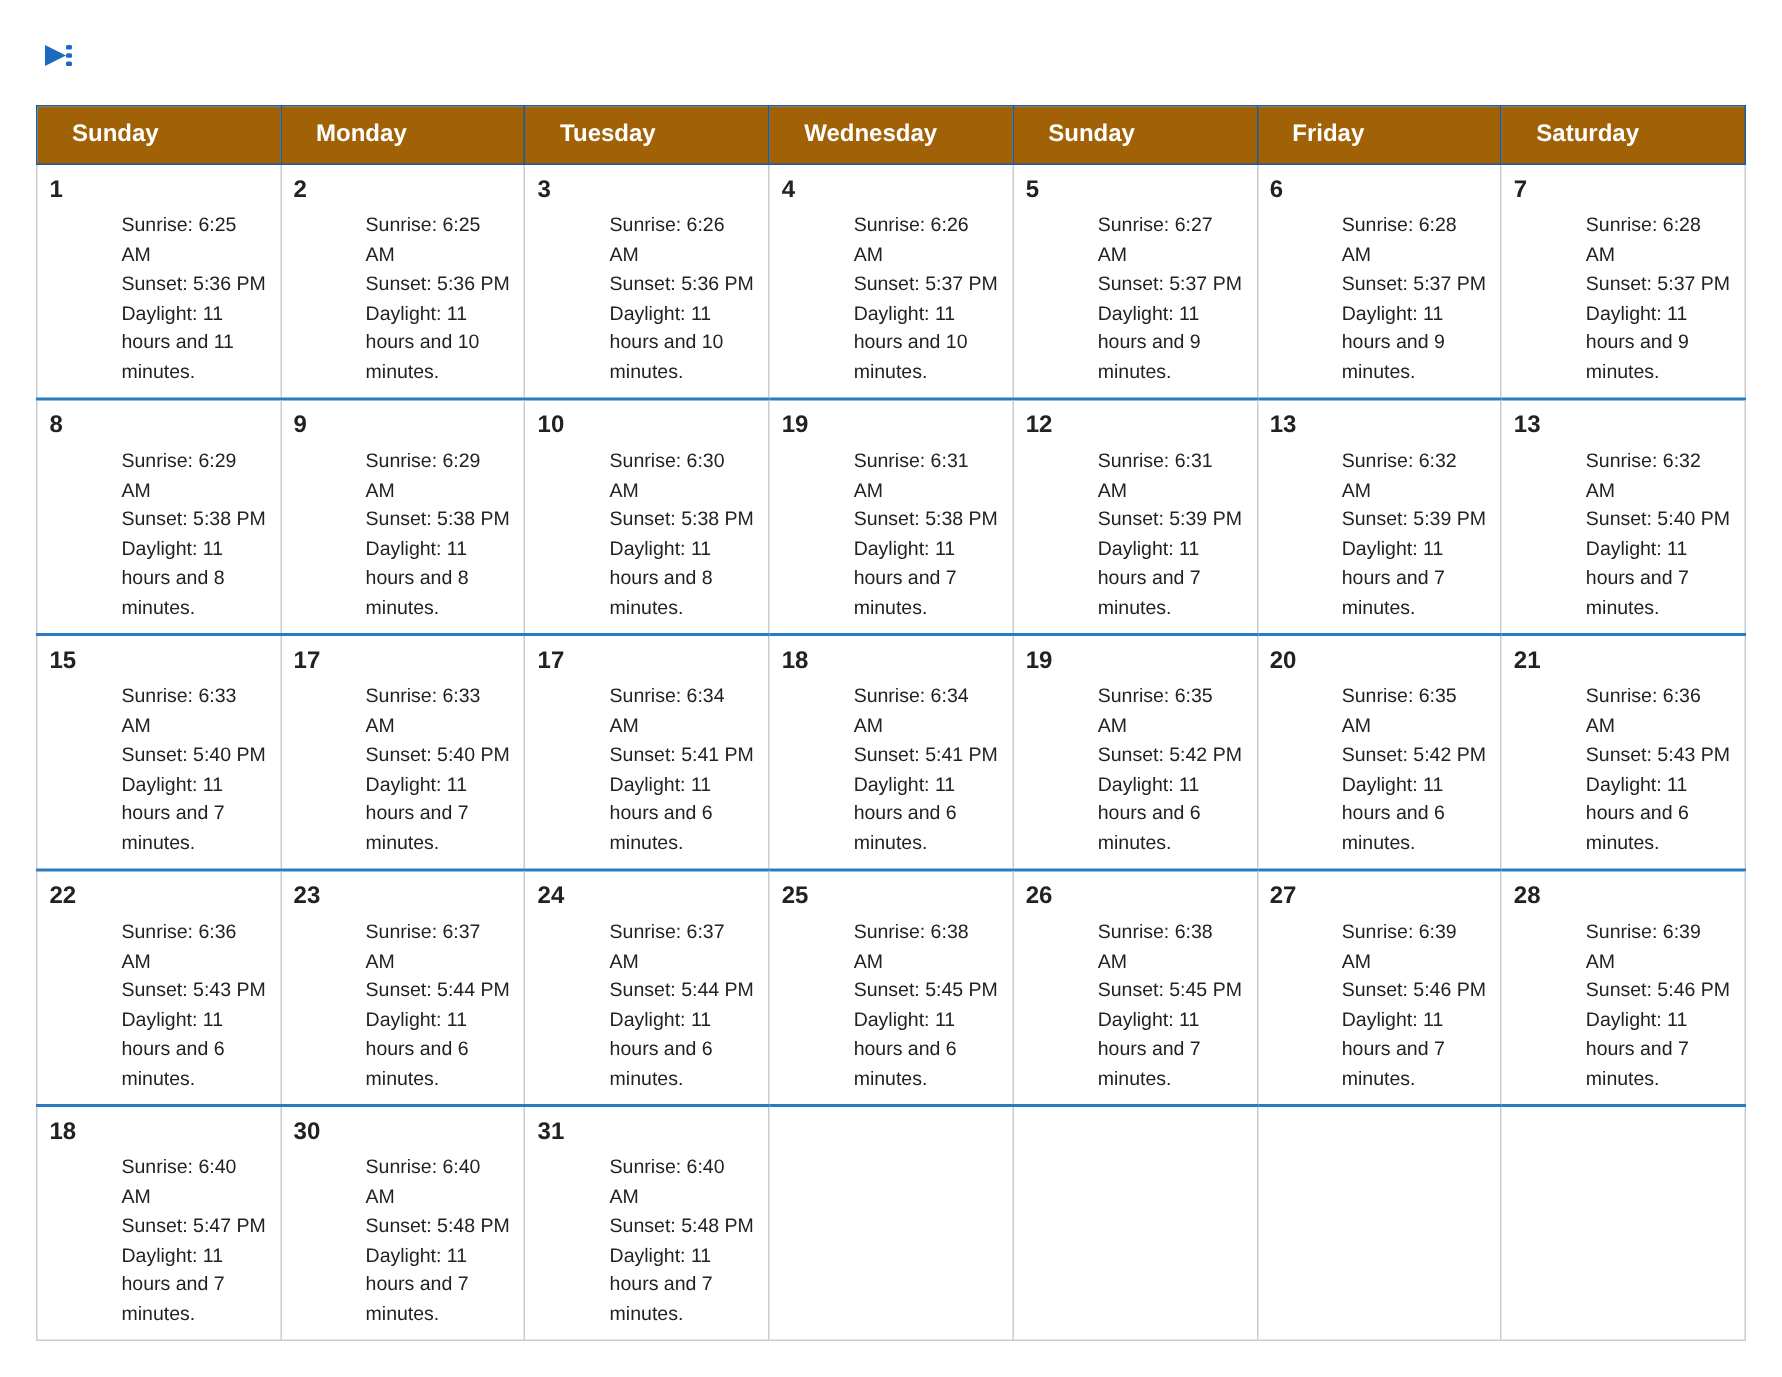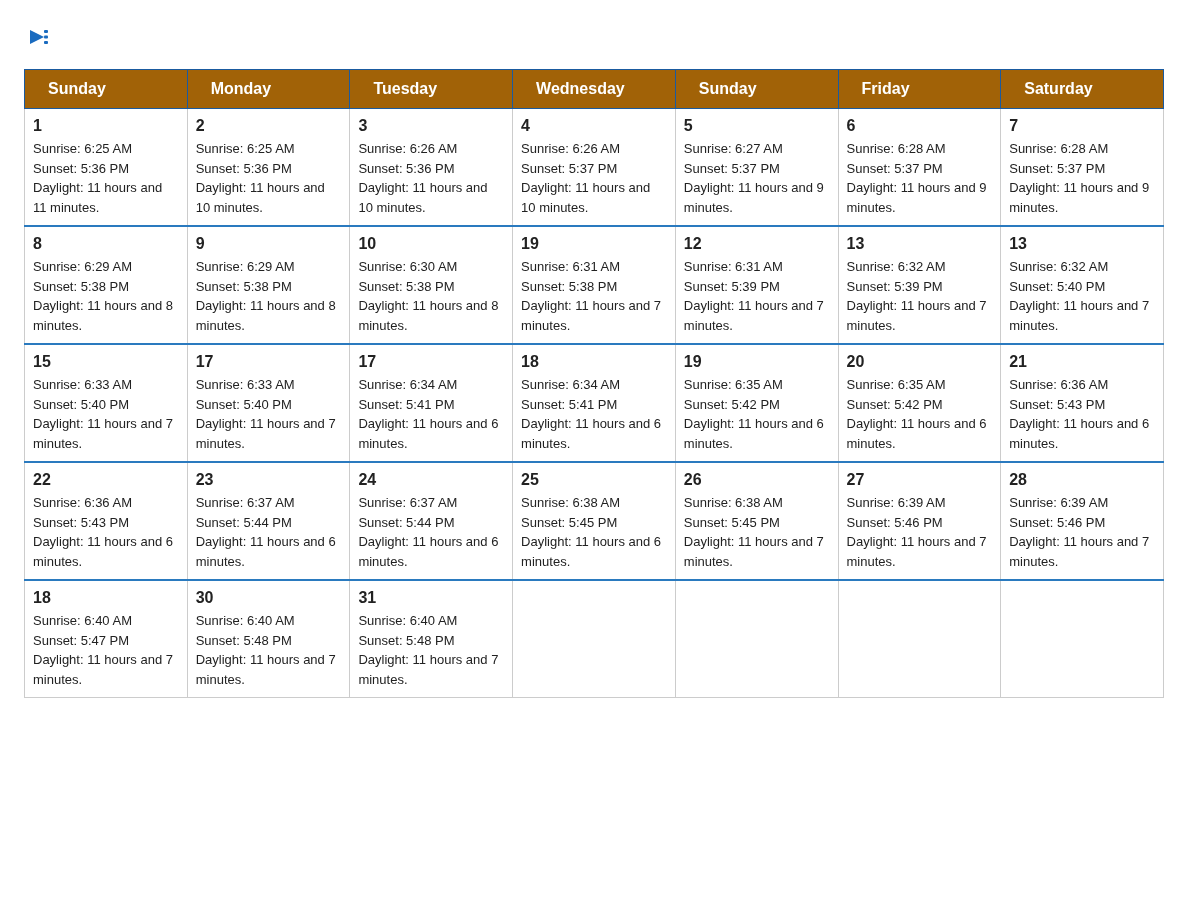--- a/index.html
+++ b/index.html
@@ -71,20 +71,21 @@
     .day-number {
       font-size: 16px;
       font-weight: bold;
       margin-bottom: 4px;
       display: block;
     }
     .day-info {
       font-size: 13px;
       line-height: 1.5;
       color: #222;
+      margin-left: 48px;
     }
     .empty-cell {
       background: #fff;
     }
     .row-divider {
       border-top: 2px solid #2a7abf !important;
     }
   </style>
 </head>
 <body>

